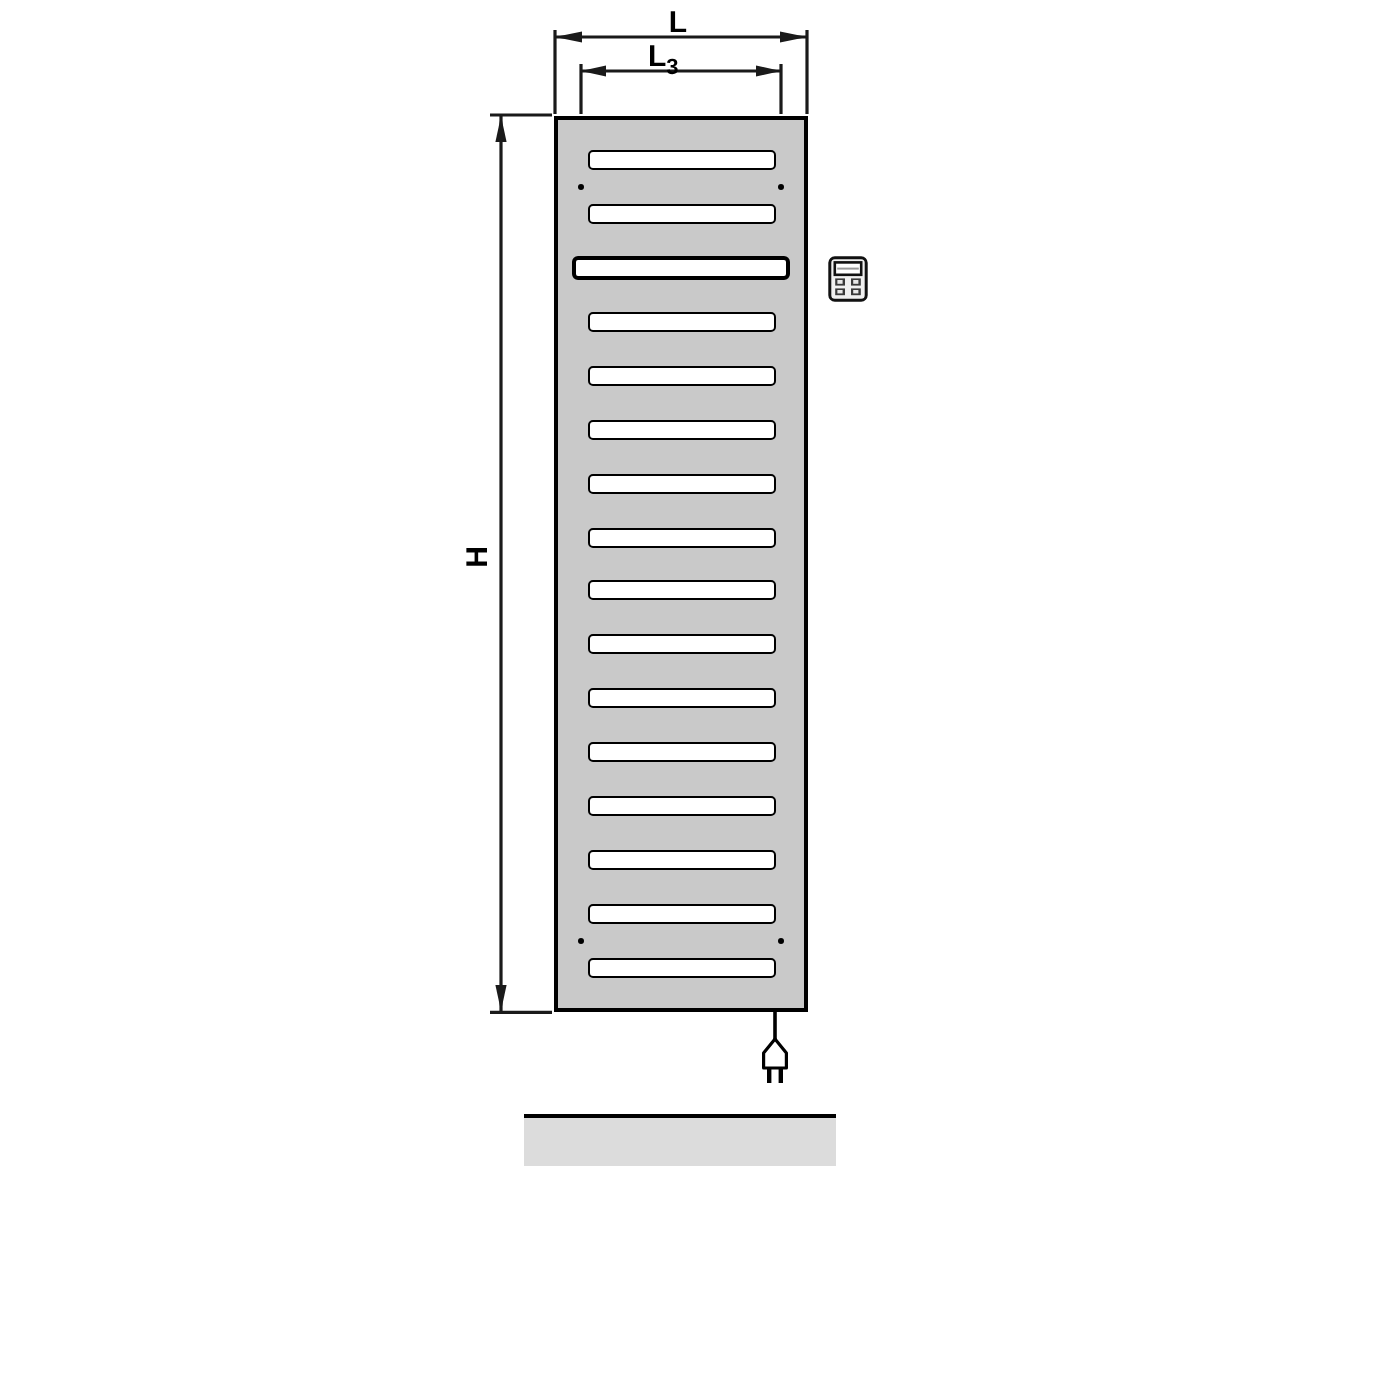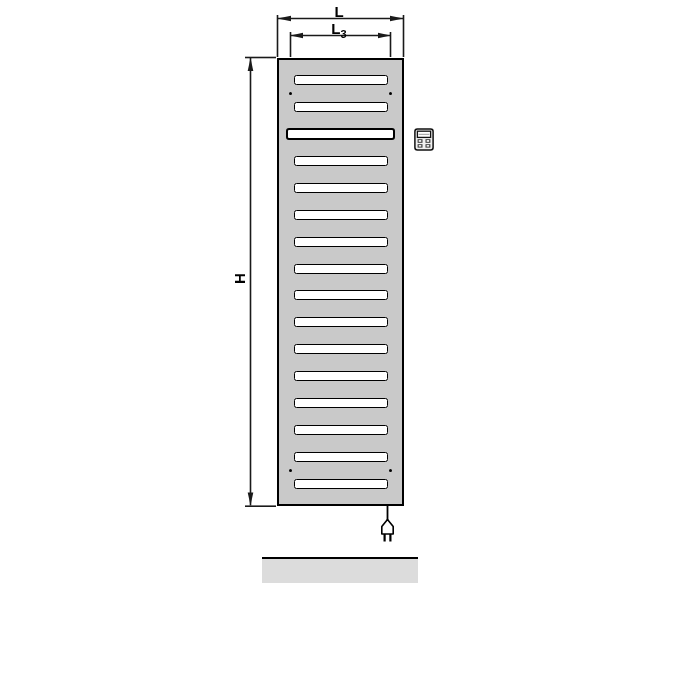--- a/index.html
+++ b/index.html
@@ -65,21 +65,21 @@
   
   .dim-label {
     position: absolute;
     color: #000000;
     font-size: 15px;
     font-weight: bold;
     line-height: 1;
     white-space: nowrap;
   }
   .label-L  { left: 326px; top: 4px;  width: 26px; text-align: center; }
-  .label-L3 { left: 324px; top: 21px; width: 30px; text-align: center; }
+  .label-L3 { left: 324px; top: 21px; width: 30px; text-align: left; }
   .label-L3 sub { font-size: 11px; line-height: 0; }
   .label-H {
     left: 226px;
     top: 271px;
     width: 26px;
     text-align: center;
     transform: rotate(-90deg);
   }
   
   .control-unit {

